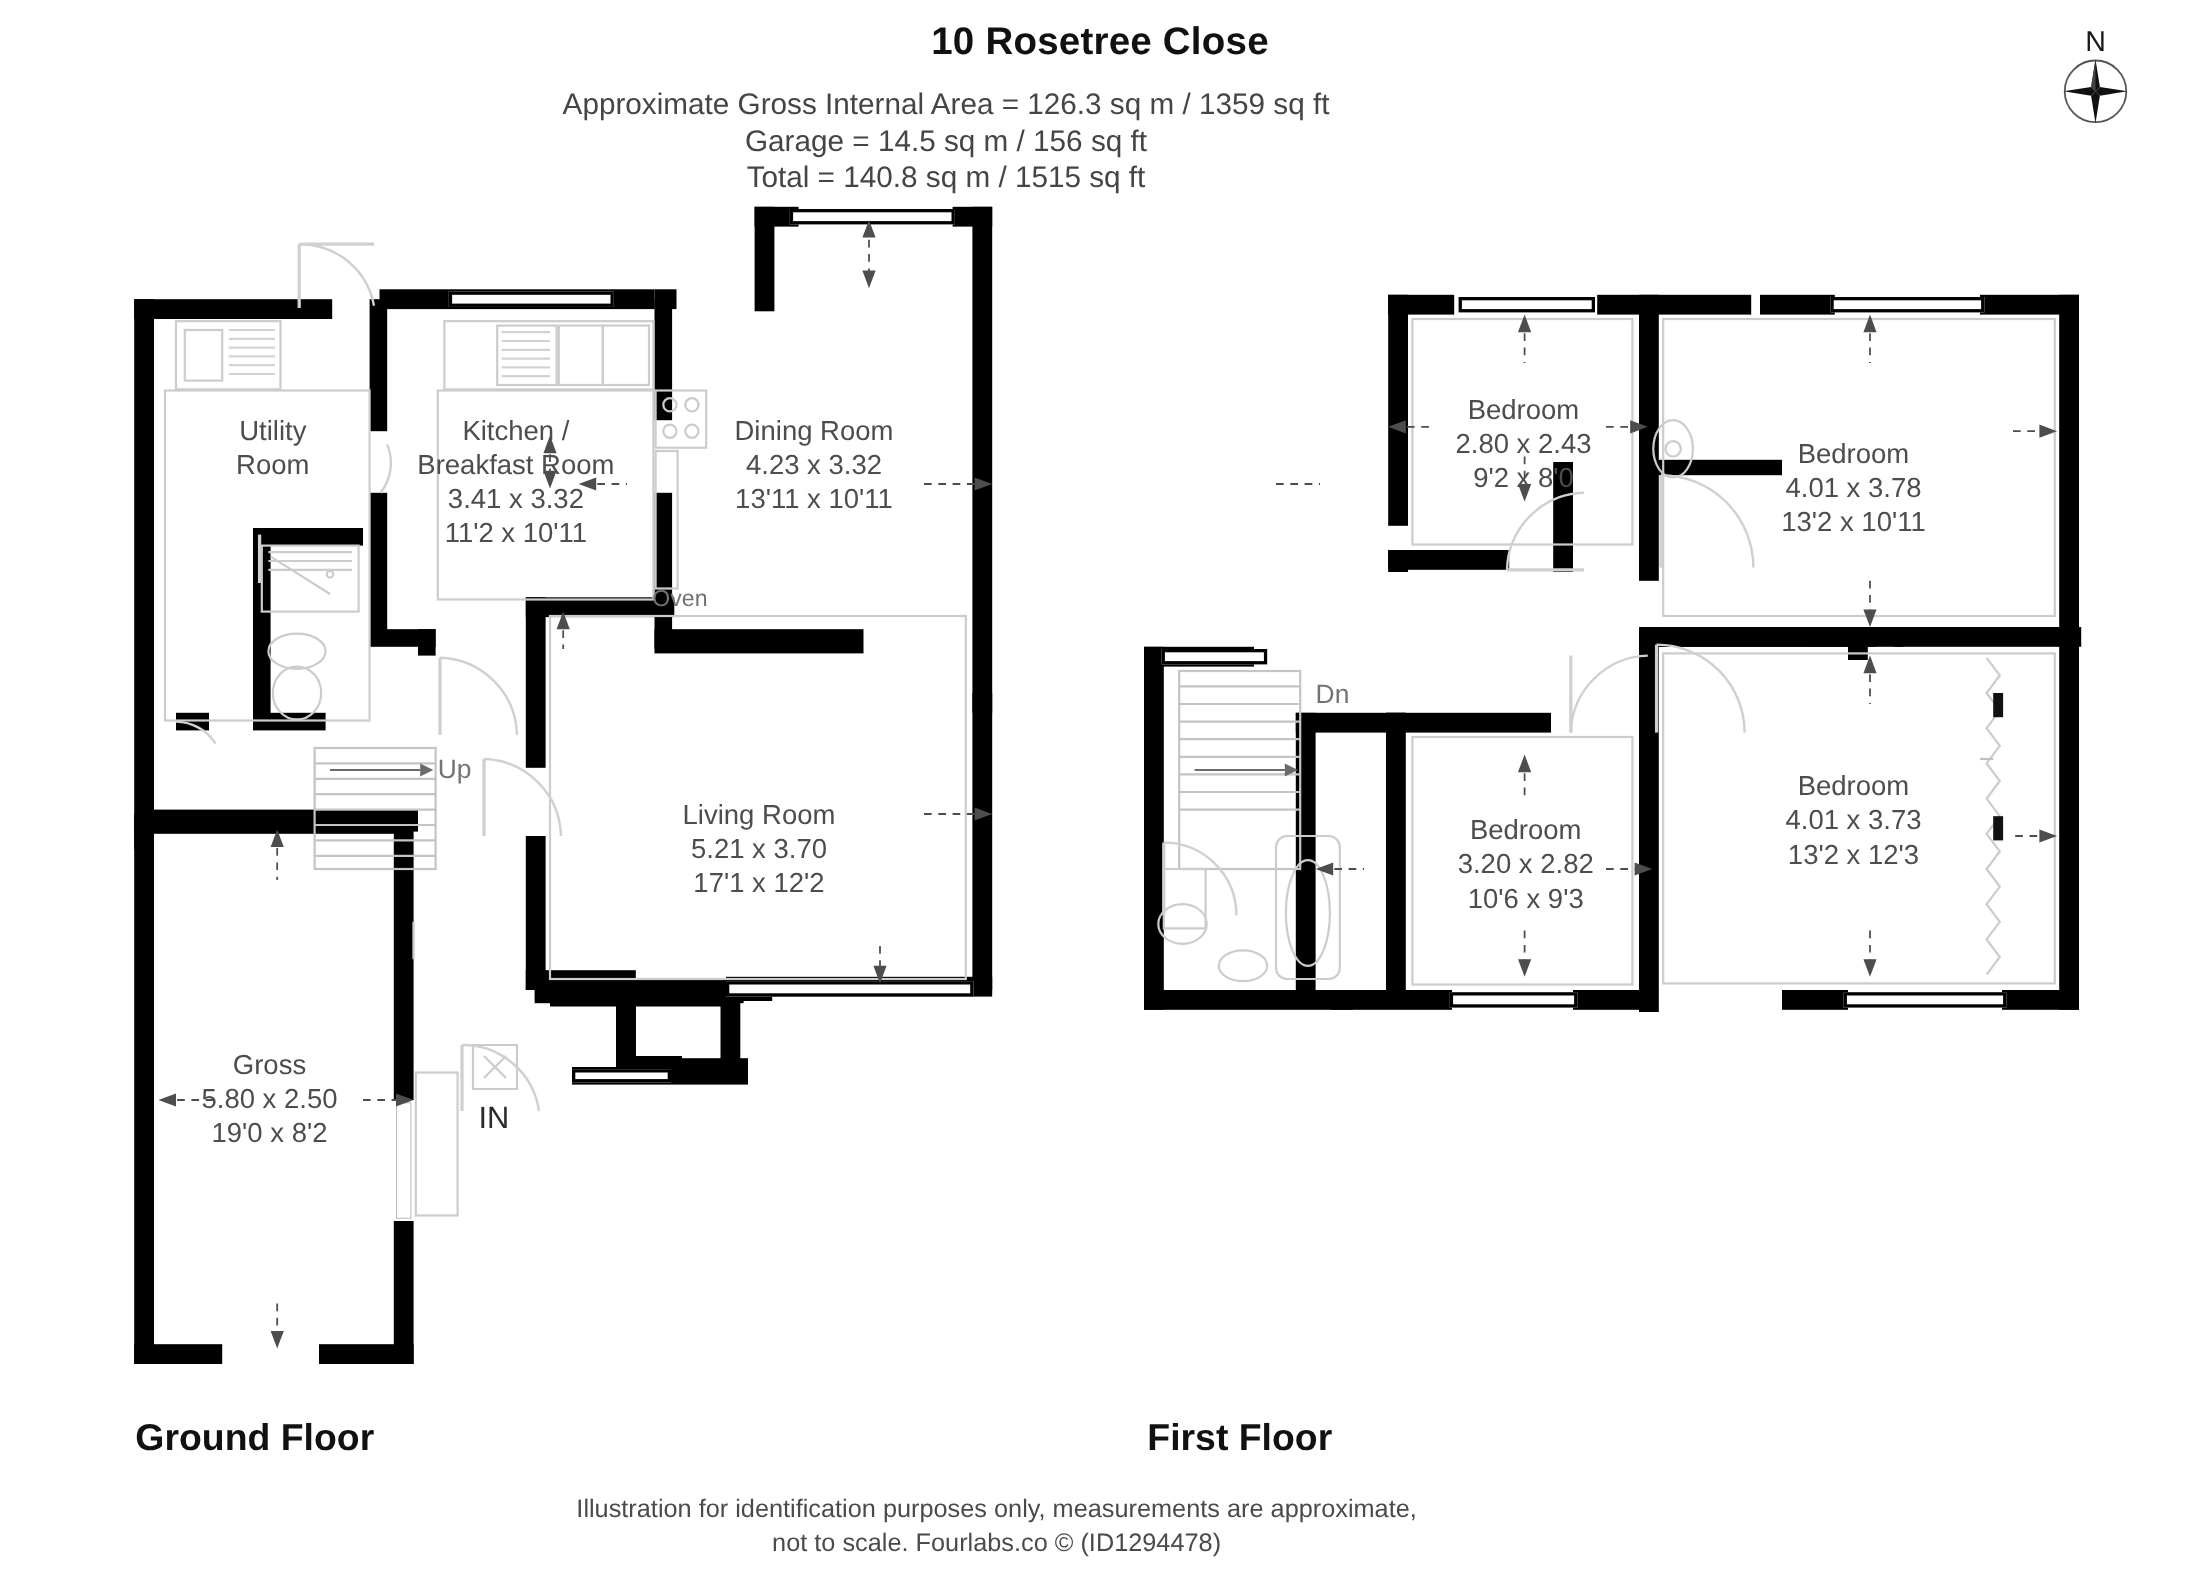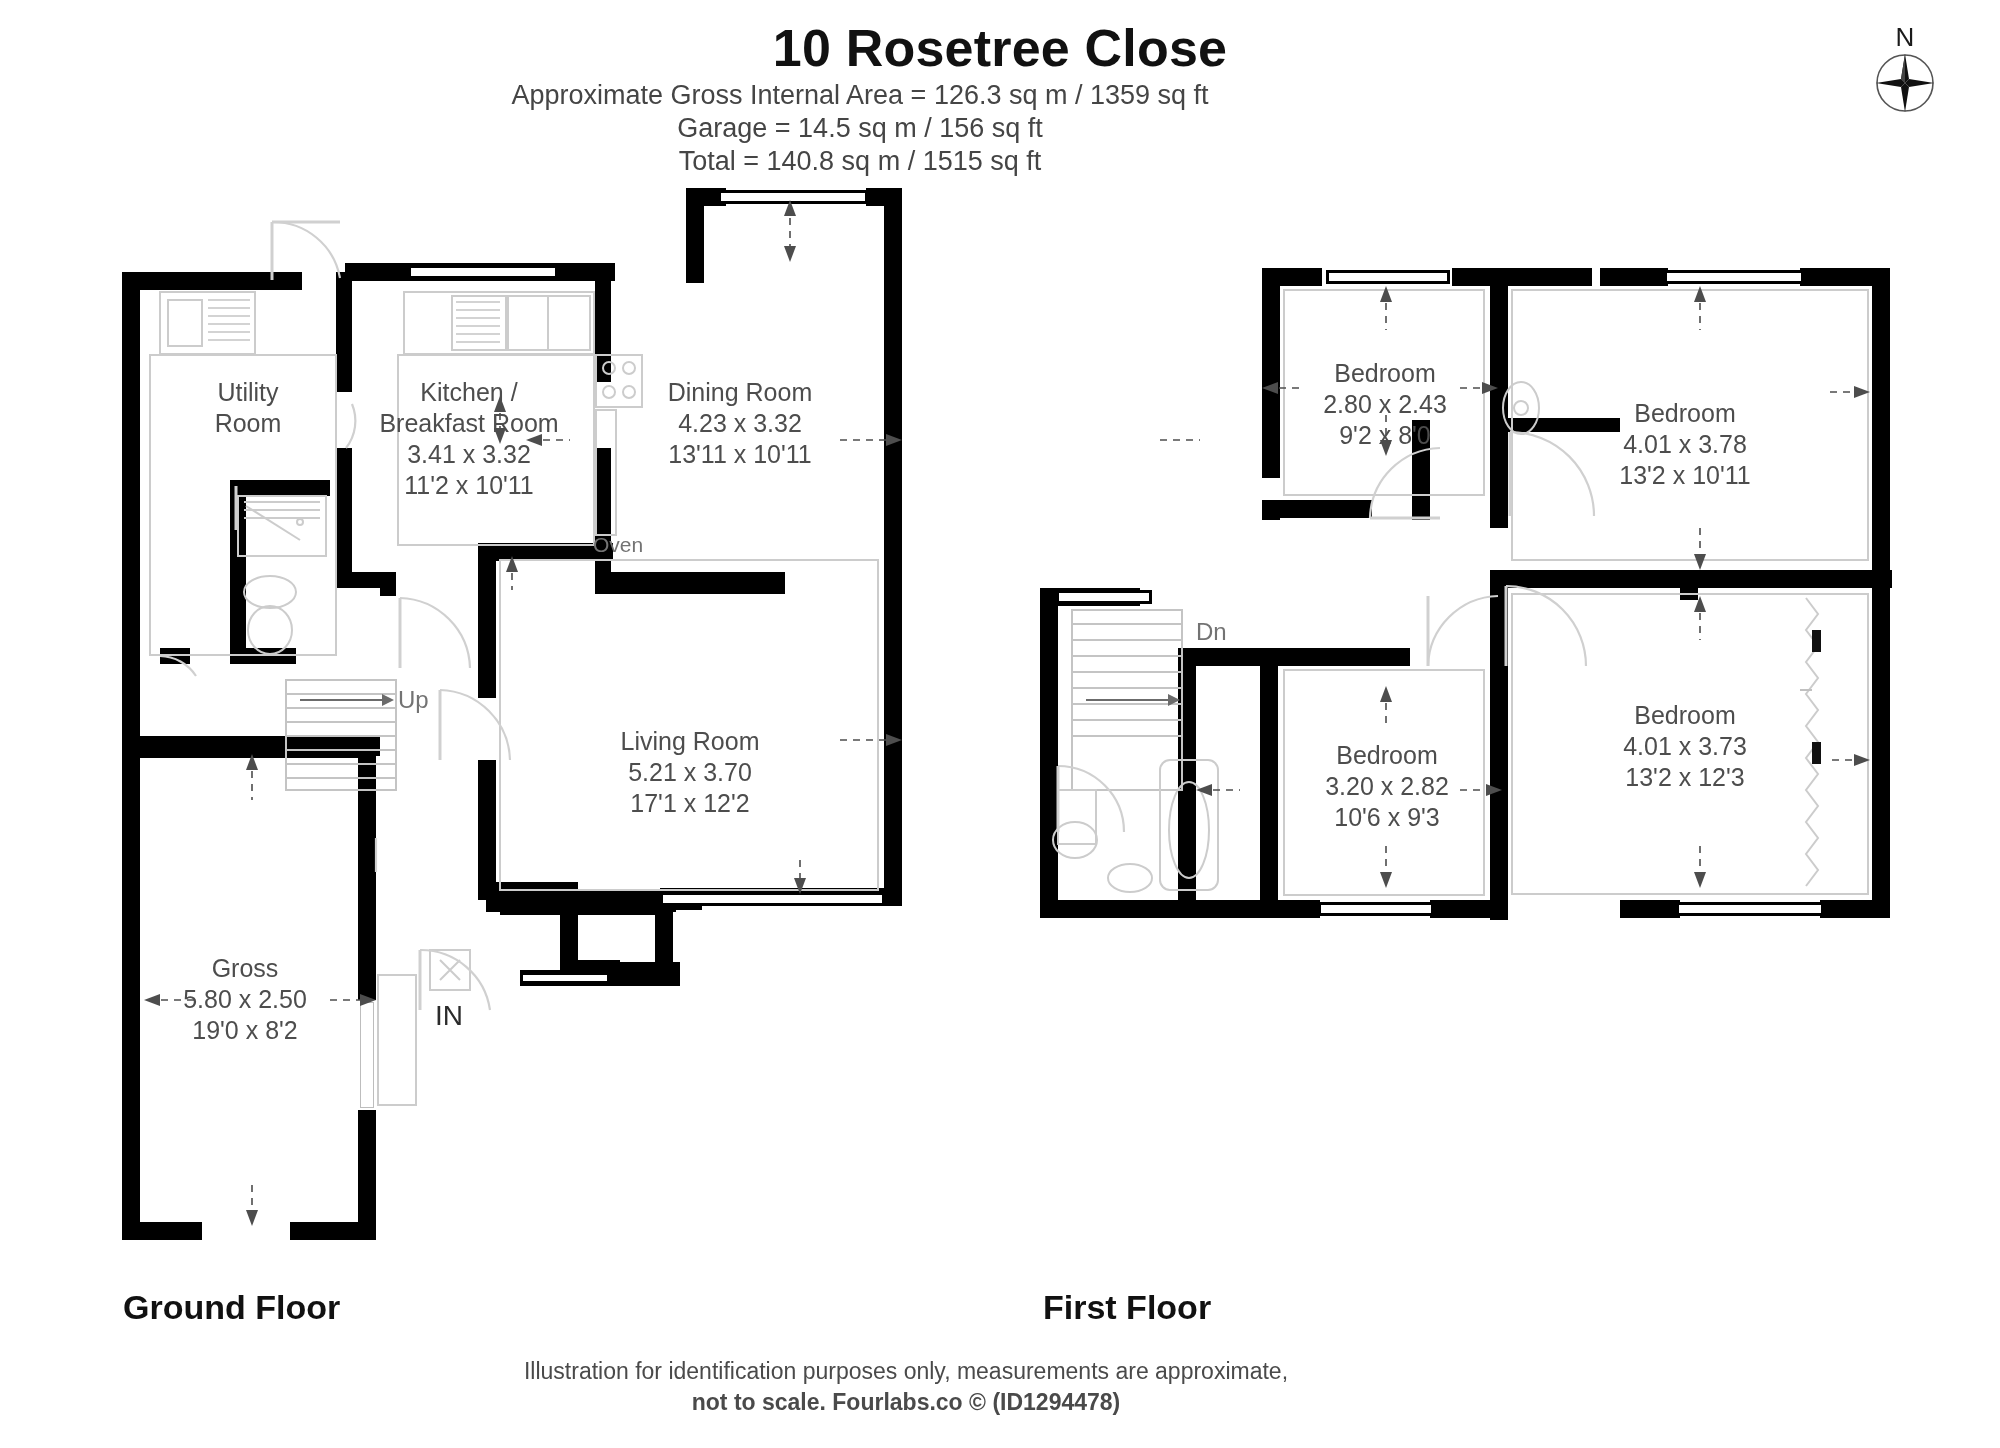--- a/index.html
+++ b/index.html
@@ -21,21 +21,21 @@
     left: 0; top: 0;
     width: 2000px;
     height: 1448px;
   }
   
   .title {
     position: absolute;
     left: 0; top: 18px;
     width: 2000px;
     text-align: center;
-    font-size: 52px;
+    font-size: 35px;
     font-weight: bold;
     color: #111;
     letter-spacing: 0.2px;
   }
   .subline {
     position: absolute;
     left: 0;
     width: 1720px;
     text-align: center;
     font-size: 27px;
@@ -76,21 +76,21 @@
   
   .footer-line {
     position: absolute;
     left: 0;
     width: 1812px;
     text-align: center;
     font-size: 23px;
     color: #4a4a4a;
   }
   .f1 { top: 1358px; }
-  .f2 { top: 1389px; font-weight: bold; }
+  .f2 { top: 1389px; }
 
   
   .wall {
     position: absolute;
     background: #000;
   }
   .outline {
     position: absolute;
     border: 1.5px solid #c9c9c9;
     box-sizing: border-box;

